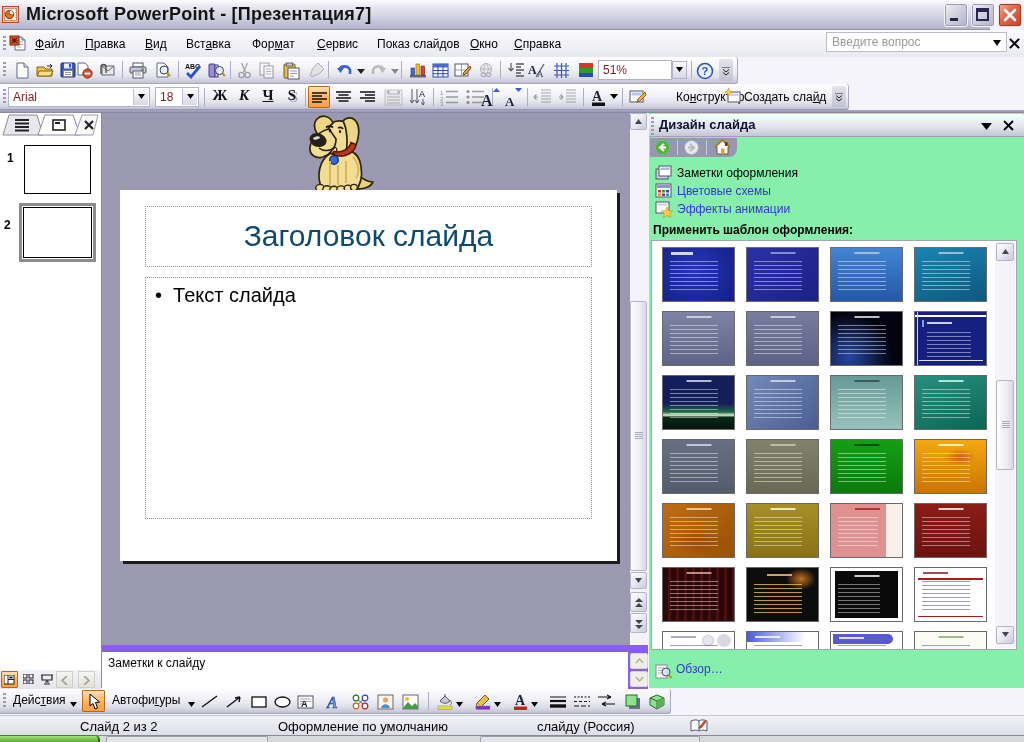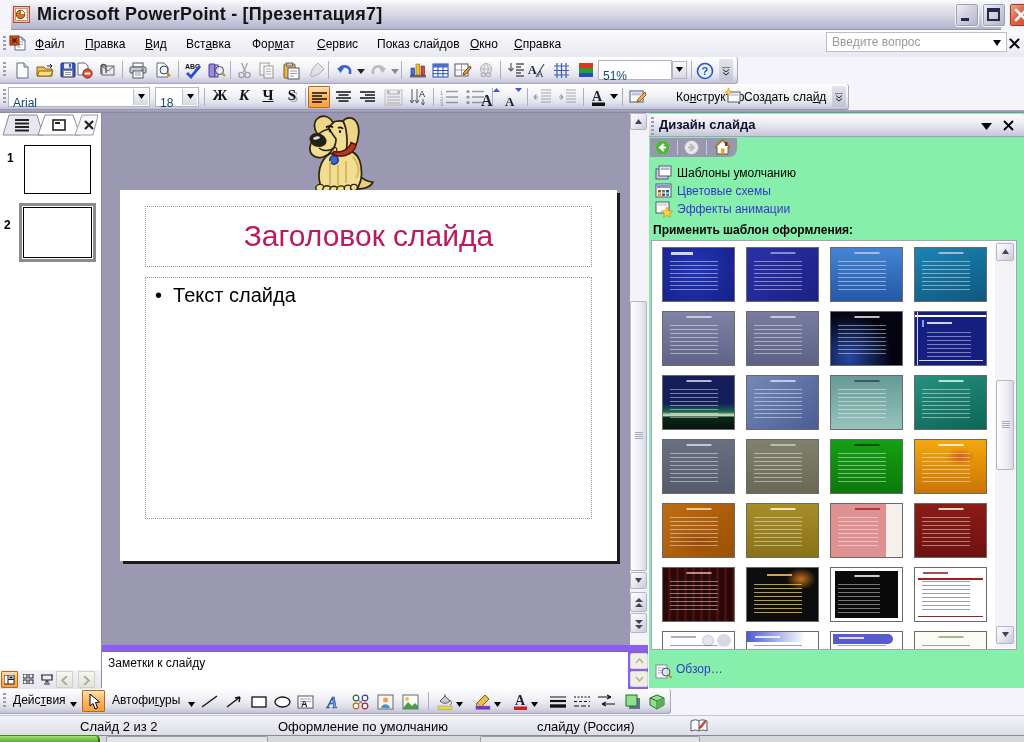--- a/index.html
+++ b/index.html
@@ -3,21 +3,21 @@
 <meta charset="utf-8">
 <style>
 * { margin:0; padding:0; box-sizing:border-box; }
 html,body { width:1024px; height:742px; overflow:hidden; }
 body { font-family:"Liberation Sans", sans-serif; position:relative; background:#f4f4fa; }
 .abs { position:absolute; }
 svg { display:block; }
 
 
 #titlebar { left:0; top:0; width:990px; height:30px;
-  background:linear-gradient(#fdfdfe 0%, #e9e9f2 20%, #d4d4e3 55%, #bebed4 85%, #b3b3cb 100%); border-bottom:1px solid #9292ae;margin-left:11px; }
+  background:linear-gradient(#fdfdfe 0%, #e9e9f2 20%, #d4d4e3 55%, #bebed4 85%, #b3b3cb 100%); border-bottom:1px solid #9292ae; }
 #title-text { left:26px; top:4px; font-size:18px; font-weight:bold; color:#141414; letter-spacing:.2px; }
 .winbtn { top:3px; width:24px; height:24px; border-radius:3px; }
 #btn-min, #btn-max { background:linear-gradient(135deg,#f3f3f8 0%,#d2d2e0 45%,#b2b2c6 100%); border:1px solid #f6f6fa; box-shadow:inset 0 0 0 1px #9d9db6; }
 #btn-close { left:998px; background:linear-gradient(135deg,#f0b39f 0%,#e06A4f 40%,#cc4328 100%); border:1px solid #f6e2da; box-shadow:inset 0 0 0 1px #a03c22; }
 
 
 #menubar { left:0; top:30px; width:1024px; height:27px; background:linear-gradient(#fbfbfd,#f0f0f6 60%,#e8e8f1); }
 .menuitem { position:absolute; top:7px; font-size:12px; color:#000; }
 #qbox { left:826px; top:2px; width:181px; height:20px; background:#fff; border:1px solid #bcbccb; color:#999; font-size:12px; padding:2px 16px 0 5px; }
 #qdrop { left:991px; top:8px; }
@@ -25,42 +25,42 @@
 
 
 .tbrow { background:linear-gradient(#fefefe 0%, #f4f4f9 40%, #e2e2ec 75%, #c8c8da 96%, #bcbccf 100%); }
 #stdbar { left:0; top:57px; width:738px; height:27px; border-right:1px solid #a8a8c0; border-bottom:1px solid #a8a8c0; border-radius:0 3px 3px 0; }
 #fmtbar { left:0; top:84px; width:849px; height:26px; border-right:1px solid #a8a8c0; border-bottom:1px solid #9898b5; border-radius:0 3px 3px 0; }
 #barline { left:0; top:110px; width:1024px; height:3px; background:linear-gradient(#a9a9c2,#8f8fac); }
 .grip { position:absolute; left:3px; top:5px; width:3px; height:16px;
   background:repeating-linear-gradient(#9b9bb5 0 2px, rgba(0,0,0,0) 2px 4px); }
 .tsep { position:absolute; top:4px; width:1px; height:18px; background:#aeaec3; }
 .ticon { position:absolute; top:5px; }
-.combo { position:absolute; top:3px; height:20px; background:#fff; border:1px solid #b3b3c5; font-size:12px; color:#0c4a6e; padding:8px 0 0 4px; }
+.combo { position:absolute; top:3px; height:20px; background:#fff; border:1px solid #b3b3c5; font-size:12px; color:#7f1d1d; padding:2px 0 0 4px; }
 .ca { position:absolute; top:4px; width:15px; height:18px; background:linear-gradient(#fcfcfe,#d8d8e5); border:1px solid #b3b3c5; color:#111; }
 .ca svg { margin:5px auto 0; }
 .selbtn { background:linear-gradient(#ffe1b0,#ffb55e 50%,#fa9f3c); border:1px solid #b5681a; border-radius:1px; }
 .dis { opacity:.55; filter:grayscale(80%); }
 
 
 #leftpane { left:0; top:113px; width:101px; height:557px; background:#fff; }
 #lp-border { left:101px; top:113px; width:1px; height:575px; background:#8a8aa6; }
 #topline { left:0; top:112px; width:1024px; height:1px; background:#8a8aa6; }
 .thumbnum { position:absolute; font-size:12px; font-weight:bold; color:#000; }
 .thumb { position:absolute; background:#fff; border:1px solid #000; }
 #thumbsel { position:absolute; border:3px solid #8c8c8c; background:#fff; }
 #viewstrip { left:0; top:670px; width:101px; height:19px; background:linear-gradient(#f2f2f8,#e4e4ee); }
 .vbtn { position:absolute; top:1px; width:17px; height:17px; }
 
 
 #slidearea { left:102px; top:113px; width:528px; height:532px; background:#9a99b1; }
 #slide { left:18px; top:77px; width:497px; height:371px; background:#fff; box-shadow:3px 3px 0 #1c1c1c; }
 .ph { position:absolute; border:1px dotted #999; }
 #ph-title { left:25px; top:16px; width:447px; height:61px; }
-#ph-title div { margin-top:12px; text-align:center; font-size:30px; color:#be185d; }
+#ph-title div { margin-top:12px; text-align:center; font-size:30px; color:#0c4a6e; }
 #ph-body { left:25px; top:87px; width:447px; height:242px; }
 #ph-body div { margin:6px 0 0 9px; font-size:20px; color:#000; }
 
 
 #slidesb { left:630px; top:113px; width:18px; height:532px; background:#f2f2f7; }
 .sbtn { position:absolute; left:0px; width:17px; height:17px; background:linear-gradient(135deg,#fff,#e8e8f1 50%,#c9c9da); border:1px solid #b5b5c9; border-radius:2px; }
 .sbtn svg { margin:5px auto 0; }
 .sthumb { position:absolute; left:0px; width:17px; background:linear-gradient(90deg,#fefefe,#ededf4 60%,#d8d8e5); border:1px solid #b5b5c9; border-radius:2px; }
 .sgrip { position:absolute; left:4px; width:8px; height:1px; background:#aaaabf; box-shadow:0 2px 0 #aaaabf, 0 4px 0 #aaaabf, 0 6px 0 #aaaabf; }
 
@@ -563,21 +563,21 @@
         <path d="M8.5 1 L1 8" stroke="#a08030" stroke-width="2"></path>
         <rect x="11" y="3" width="2.5" height="4" fill="#7a3a1a"></rect>
         <rect x="7" y="9.5" width="3.5" height="5.5" fill="#e8a030"></rect>
       </svg>
   </div>
   <svg class="tp-ic" style="top:52px;" width="18" height="16" viewBox="0 0 18 16">
       <rect x="1" y="4" width="12" height="10" fill="#c8d0e0" stroke="#556"></rect>
       <rect x="4" y="1" width="12" height="10" fill="#fff" stroke="#556"></rect>
       <rect x="5.5" y="2.5" width="9" height="2.5" fill="#b0b8d8"></rect>
     </svg>
-  <div class="abs tp-link" style="top:53px;color:#000;">Шаблоны умолчанию</div>
+  <div class="abs tp-link" style="top:53px;color:#000;">Заметки оформления</div>
   <svg class="tp-ic" style="top:70px;" width="18" height="16" viewBox="0 0 18 16">
       <rect x="1" y="1" width="15" height="13" fill="#fff" stroke="#556"></rect>
       <rect x="2" y="2" width="13" height="3" fill="#8898c8"></rect>
       <rect x="3" y="7" width="3" height="2.5" fill="#d03020"></rect>
       <rect x="7" y="7" width="3" height="2.5" fill="#30a030"></rect>
       <rect x="11" y="7" width="3" height="2.5" fill="#3040c0"></rect>
       <rect x="3" y="10.5" width="3" height="2.5" fill="#d0a020"></rect>
       <rect x="7" y="10.5" width="3" height="2.5" fill="#8030a0"></rect>
       <rect x="11" y="10.5" width="3" height="2.5" fill="#20a0a0"></rect>
     </svg>

